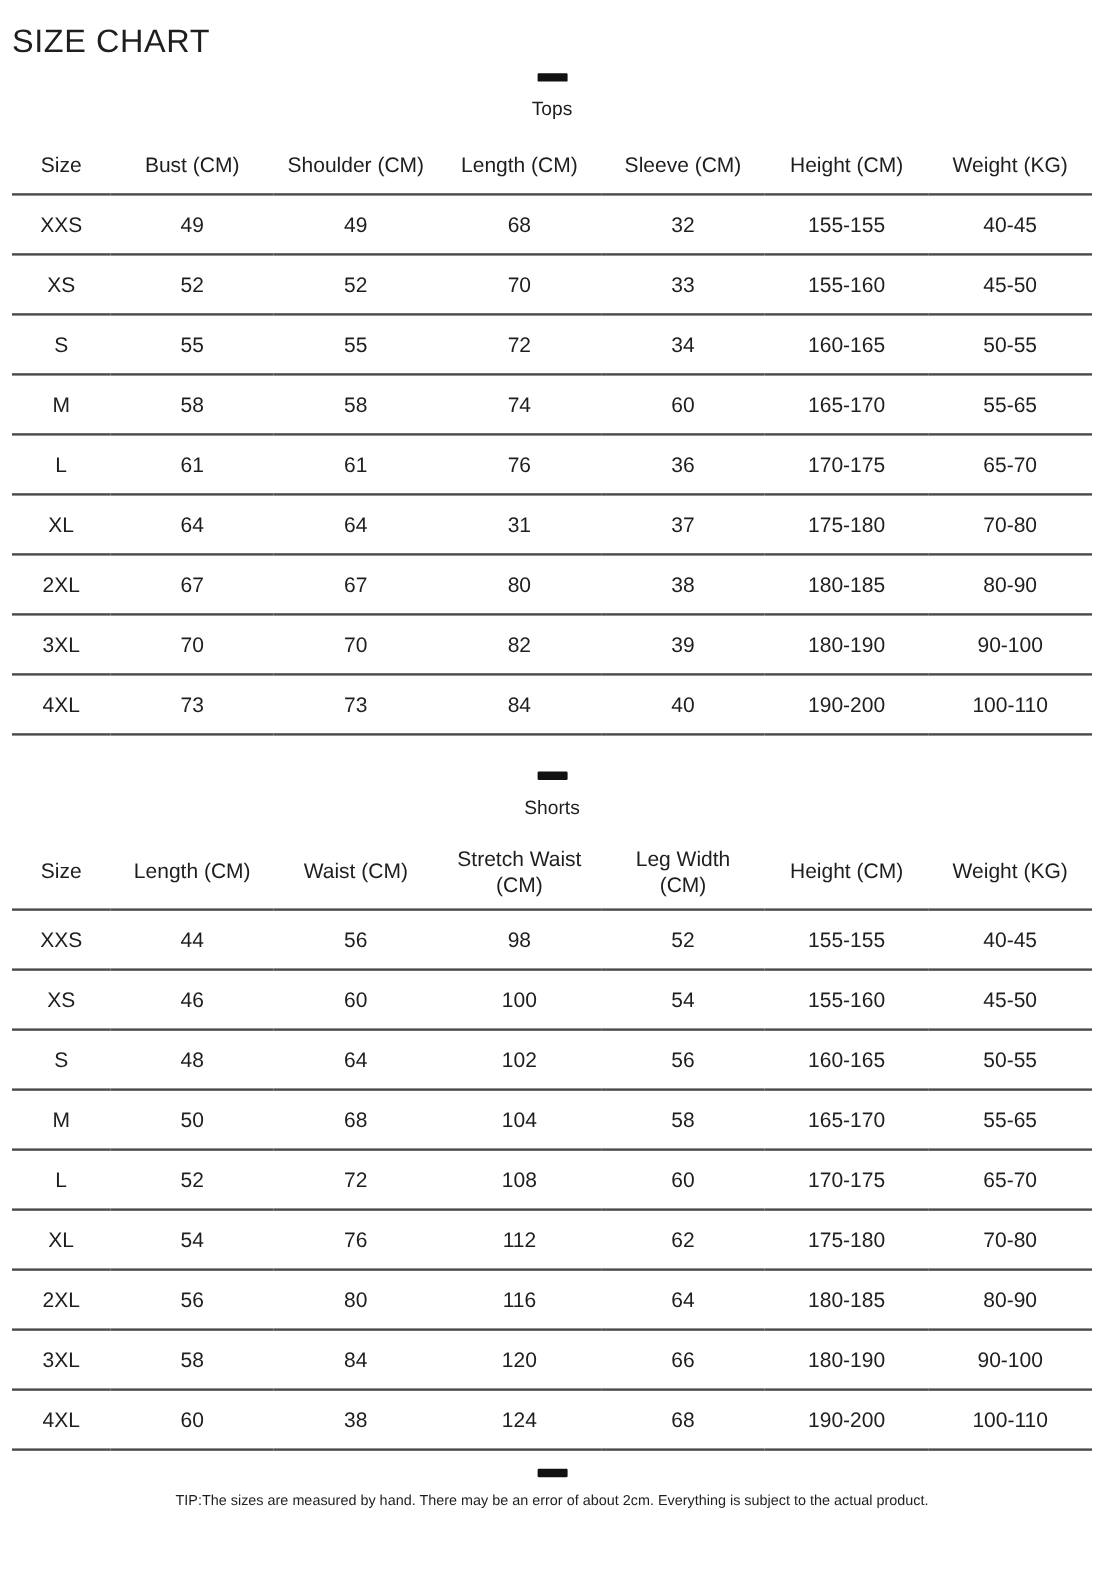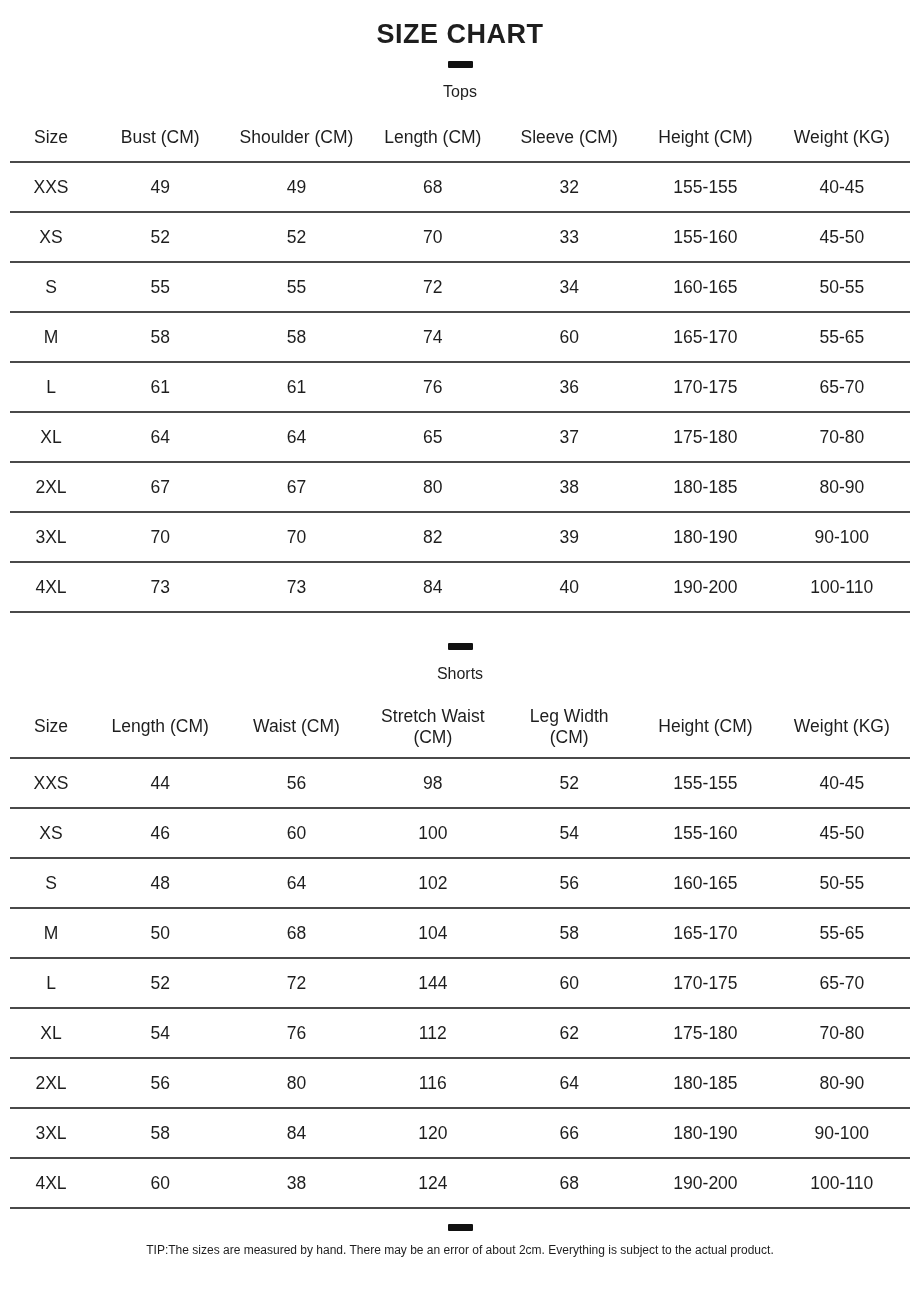--- a/index.html
+++ b/index.html
@@ -19,23 +19,23 @@
     min-height: 1308px;
     font-family: "Liberation Sans", "DejaVu Sans", sans-serif;
     color: var(--text);
   }
   .sheet {
     width: 920px;
     padding: 14px 10px 20px 10px;
   }
   .page-title {
     margin: 2px 0 0 0;
-    text-align: center;
+    text-align: left;
     font-size: 27px;
-    font-weight: 700;
+    font-weight: 400;
     letter-spacing: 0.5px;
     line-height: 36px;
   }
   .dash {
     width: 25px;
     height: 7px;
     background: var(--dash);
     margin: 9px auto 8px auto;
     border-radius: 1px;
   }
@@ -159,21 +159,21 @@
             <td>61</td>
             <td>76</td>
             <td>36</td>
             <td>170-175</td>
             <td>65-70</td>
           </tr>
           <tr>
             <td>XL</td>
             <td>64</td>
             <td>64</td>
-            <td>65</td>
+            <td>31</td>
             <td>37</td>
             <td>175-180</td>
             <td>70-80</td>
           </tr>
           <tr>
             <td>2XL</td>
             <td>67</td>
             <td>67</td>
             <td>80</td>
             <td>38</td>
@@ -263,21 +263,21 @@
             <td>68</td>
             <td>104</td>
             <td>58</td>
             <td>165-170</td>
             <td>55-65</td>
           </tr>
           <tr>
             <td>L</td>
             <td>52</td>
             <td>72</td>
-            <td>144</td>
+            <td>108</td>
             <td>60</td>
             <td>170-175</td>
             <td>65-70</td>
           </tr>
           <tr>
             <td>XL</td>
             <td>54</td>
             <td>76</td>
             <td>112</td>
             <td>62</td>

